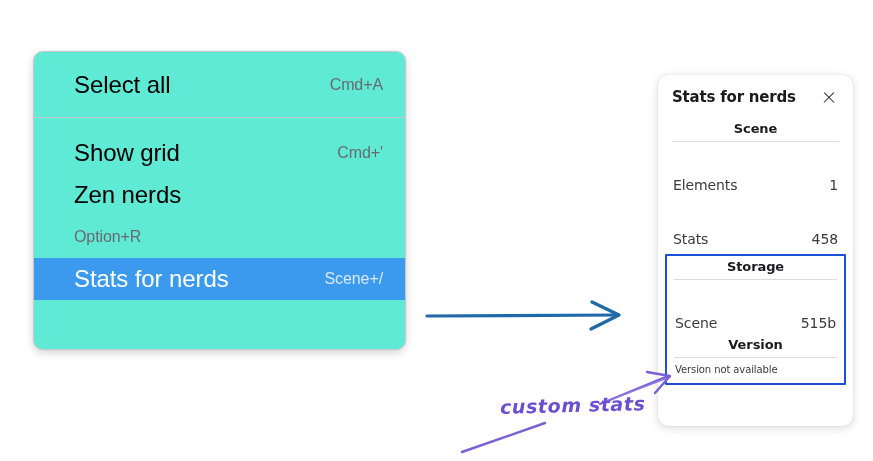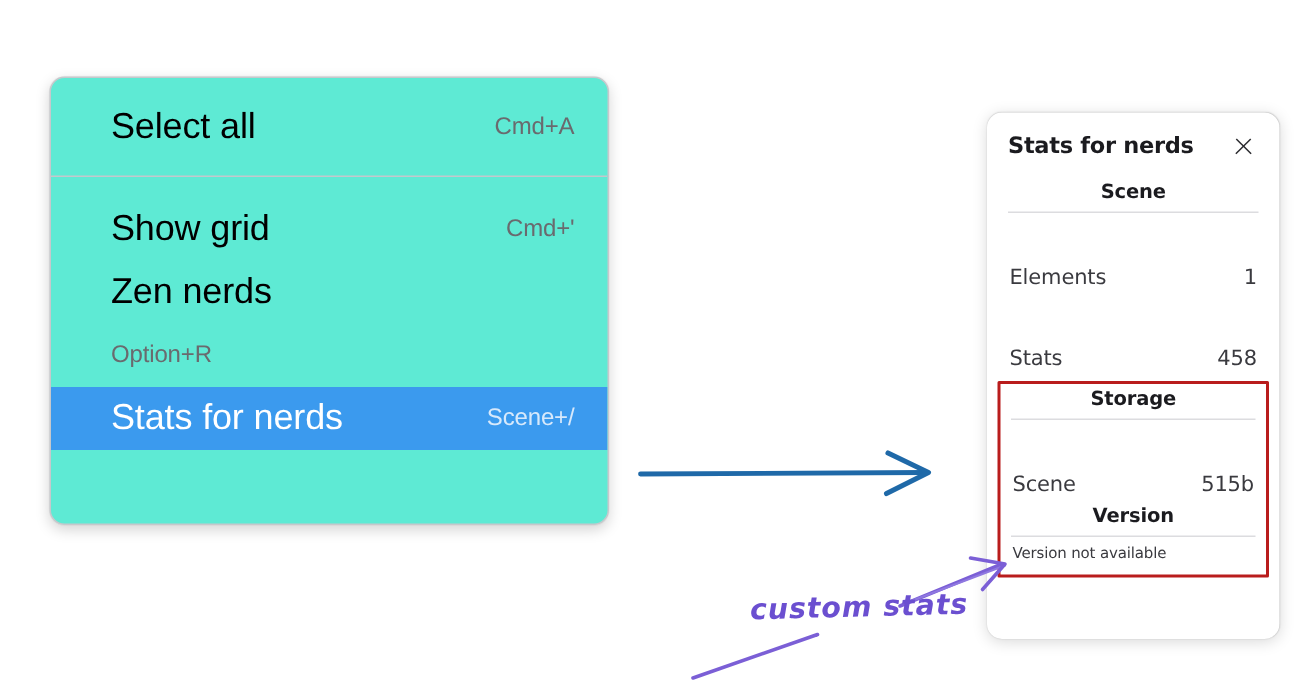--- a/index.html
+++ b/index.html
@@ -141,21 +141,21 @@
   .stat-val { white-space: nowrap; }
   .plain-row {
     font-size: 10px;
     color: #3a3a3f;
     padding: 4px 1px;
     letter-spacing: -0.1px;
     white-space: nowrap;
   }
   
   #custom-stats-box {
-    border: 2px solid #b91c1c;
+    border: 2px solid #1d4ed8;
     margin: 4px -7px 0 -7px;
     padding: 0 7px 4px 7px;
     border-radius: 1px;
   }
 
   
   #annotations {
     position: absolute;
     left: 0; top: 0;
     width: 873px; height: 461px;

